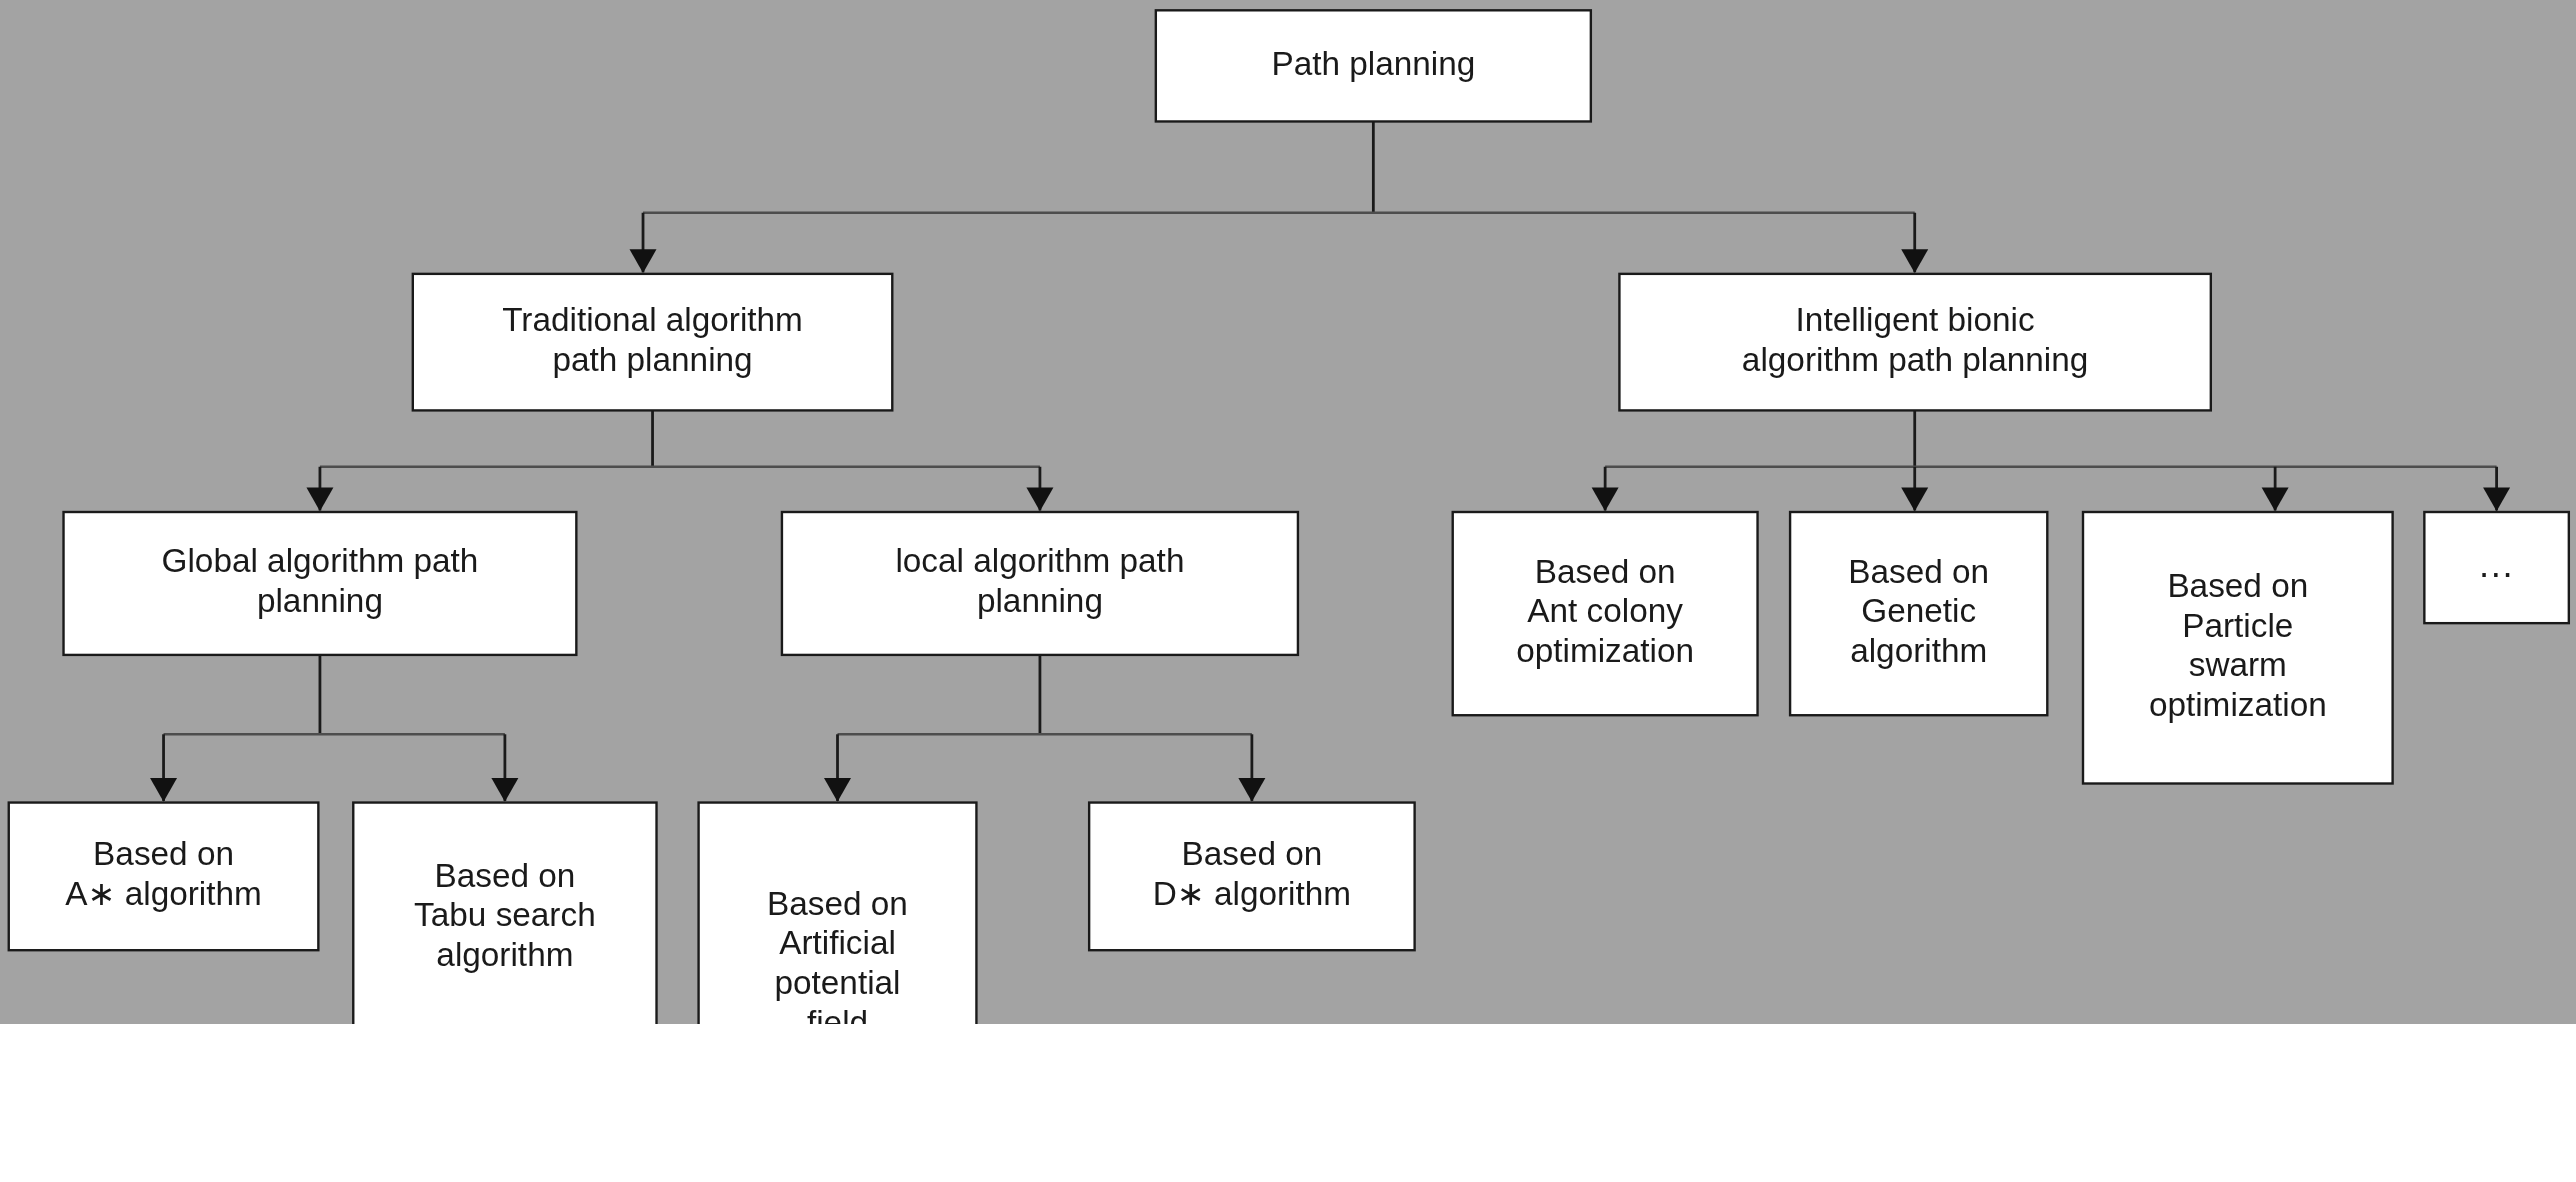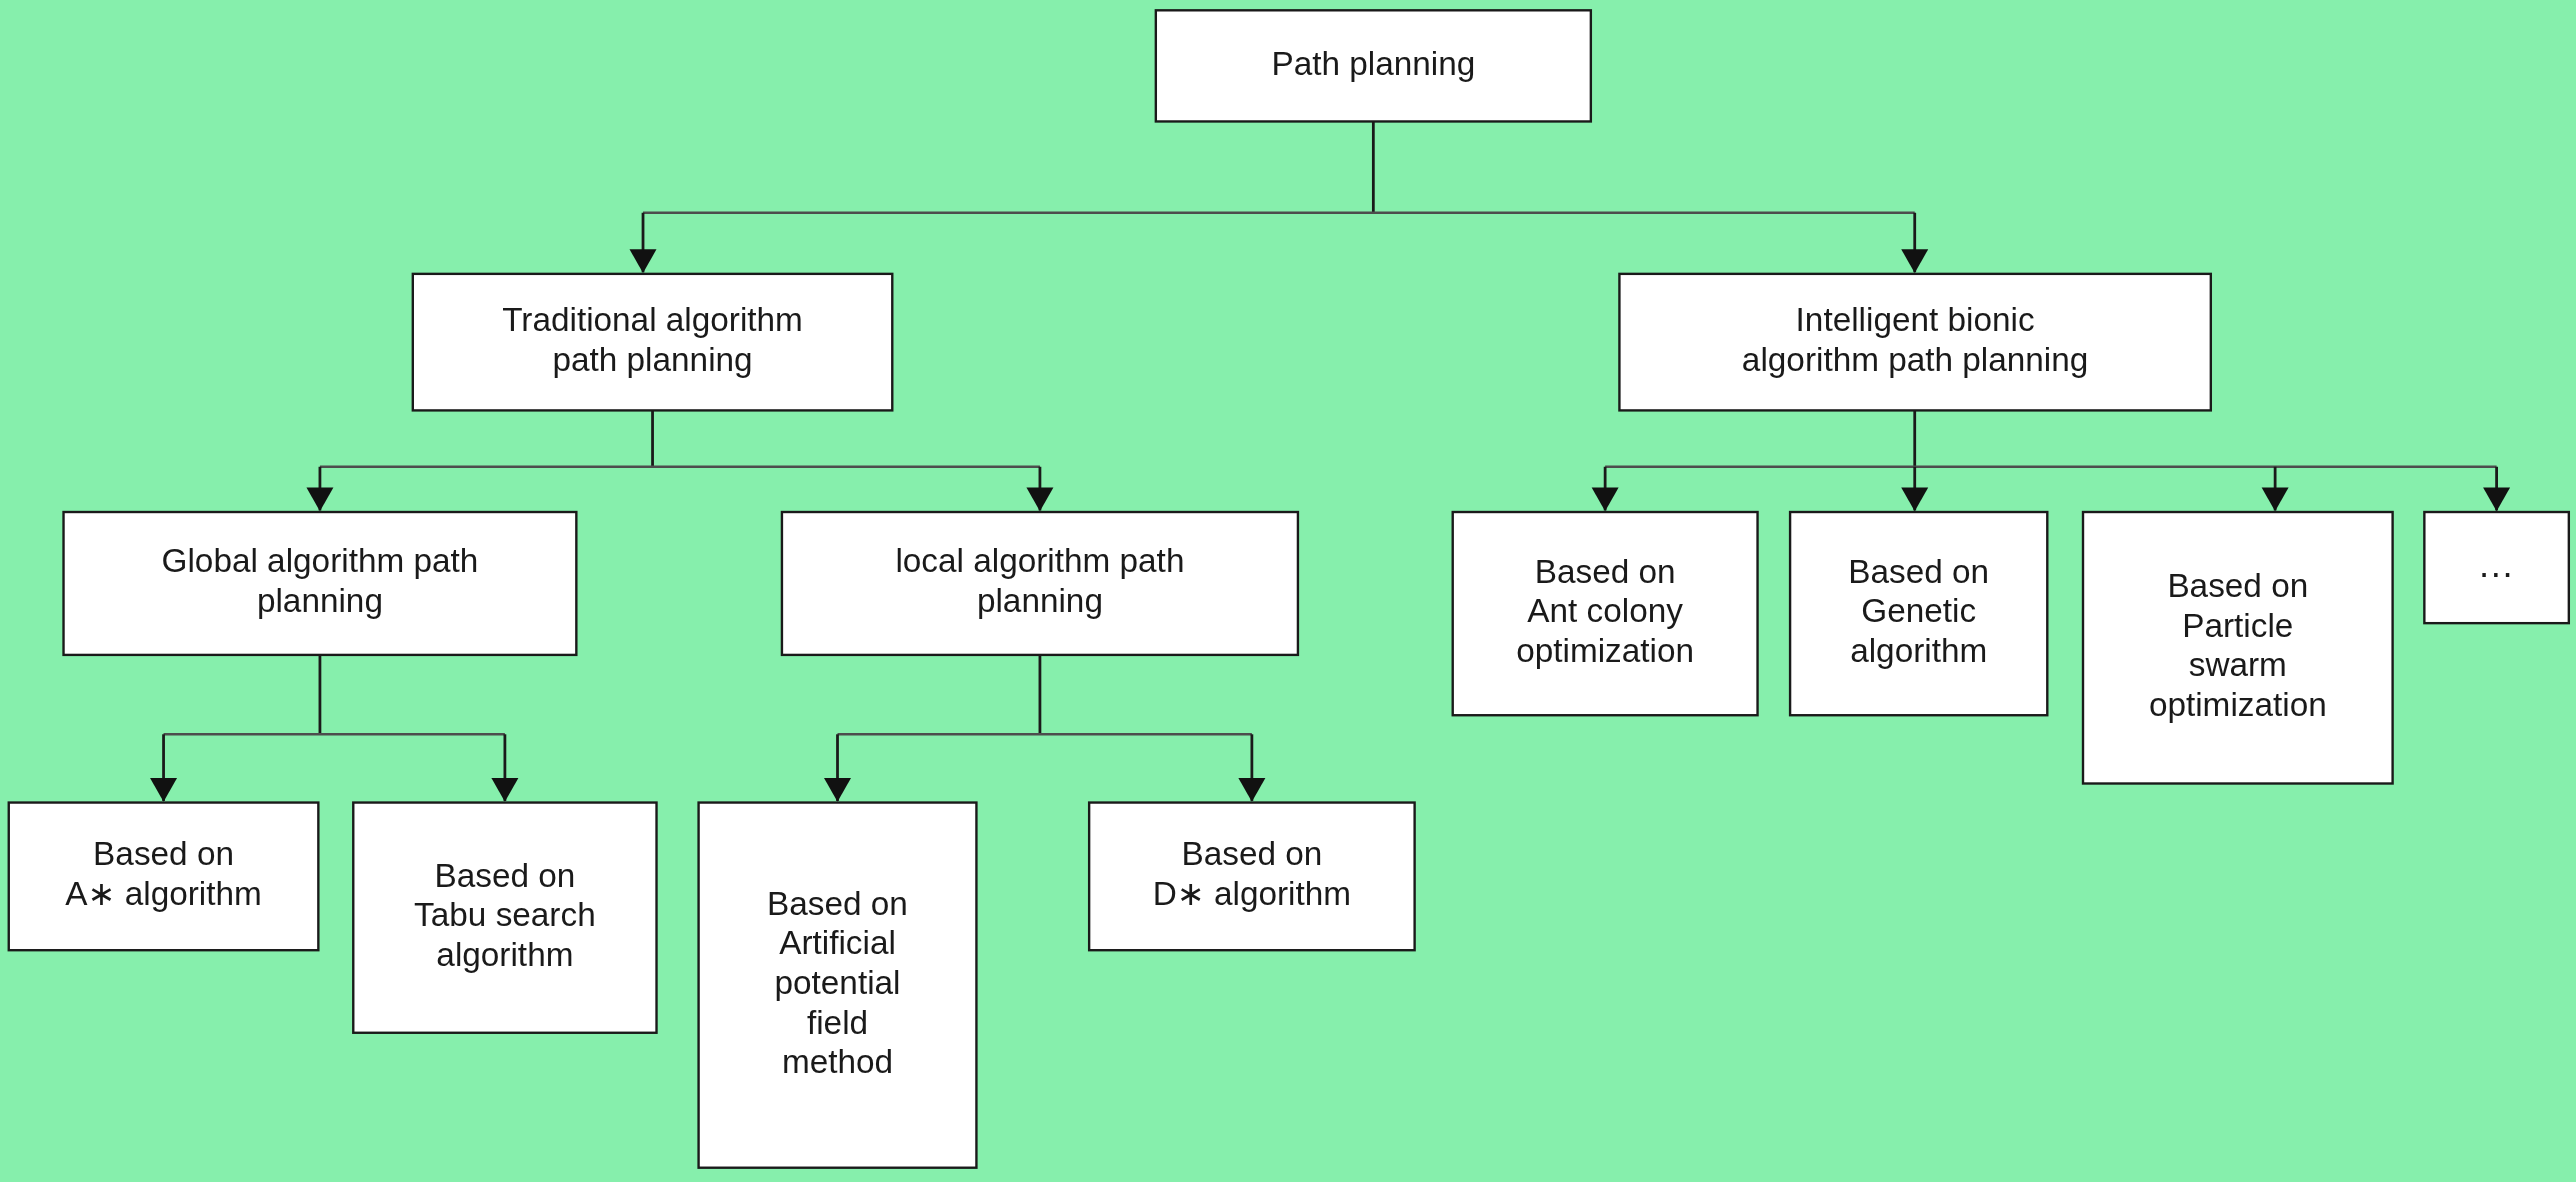--- a/index.html
+++ b/index.html
@@ -7,22 +7,22 @@
     margin: 0;
     padding: 0;
     background: #ffffff;
   }
   body {
     font-family: "Liberation Sans", sans-serif;
   }
   #diagram-root {
     position: relative;
     width: 2576px;
-    height: 1182px;
-    background: #86efac;
+    height: 1024px;
+    background: #a3a3a3;
     overflow: hidden;
   }
   svg.diagram-canvas {
     position: absolute;
     left: 0;
     top: 0;
     width: 2576px;
     height: 1182px;
     display: block;
   }

